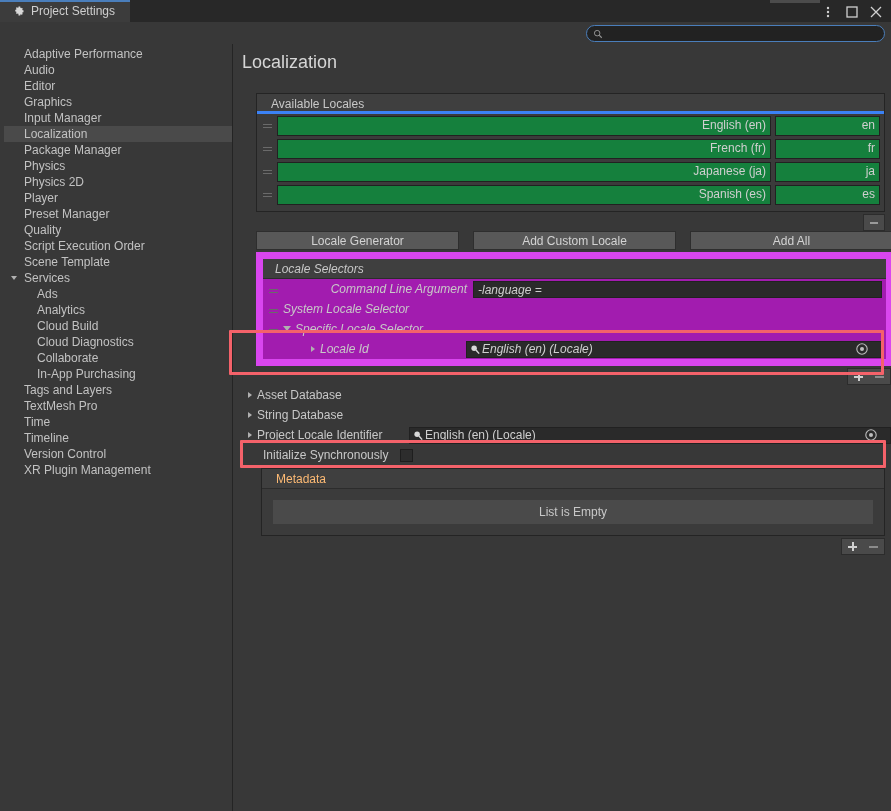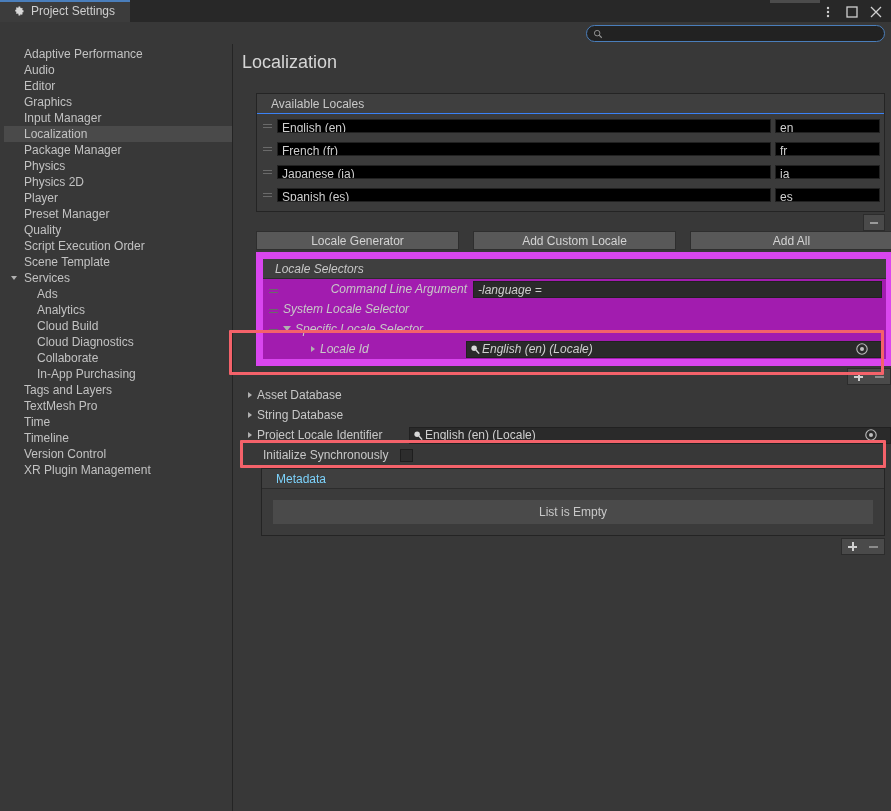--- a/index.html
+++ b/index.html
@@ -114,42 +114,42 @@
 
   
   .listbox {
     margin: 20px 10px 0 22px;
     border: 1px solid #242424;
     background: #3b3b3b;
   }
   .listbox-header {
     height: 20px; line-height: 20px;
     background: #3f3f3f;
-    border-bottom: 1px solid #3b82f6;
+    border-bottom: 3px solid #3b82f6;
     padding-left: 14px;
     font-size: 12px; color: #c8c8c8;
   }
   .listbox-body { padding: 2px 4px 3px 4px; }
   .locale-row {
     display: flex; align-items: center;
     height: 20px; margin-bottom: 3px;
   }
   .grip {
     width: 16px; flex: none;
     display: flex; flex-direction: column; gap: 2px; align-items: center;
     padding-right: 4px;
   }
   .grip i { display: block; width: 9px; height: 1px; background: #6a6a6a; }
   .fld {
-    height: 14px; line-height: 17px;
-    background: #000000;
+    height: 20px; line-height: 17px;
+    background: #15803d;
     border: 1px solid #212121;
     color: #cfcfcf; font-size: 12px;
     padding: 0 4px;
-    overflow: hidden; white-space: nowrap;
+    overflow: hidden; white-space: nowrap; text-align: right;
   }
   .fld.name { flex: 1; margin-right: 4px; }
   .fld.code { width: 105px; flex: none; }
 
   .minus-tab {
     margin: 2px 10px 0 0;
     width: 22px; height: 17px;
     background: #4a4a4a;
     border: 1px solid #2c2c2c;
     float: right;
@@ -285,21 +285,21 @@
 
   
   .metabox {
     margin: 3px 10px 0 27px;
     border: 1px solid #242424;
     background: #3b3b3b;
   }
   .meta-header {
     height: 20px; line-height: 20px;
     background: #3f3f3f; border-bottom: 1px solid #2c2c2c;
-    padding-left: 14px; font-size: 12px; color: #7dd3fc;
+    padding-left: 14px; font-size: 12px; color: #fdba74;
   }
   .meta-empty {
     height: 24px; line-height: 24px; text-align: center;
     background: #4a4a4a; margin: 11px; font-size: 12px; color: #c8c8c8;
   }
 </style>
 </head>
 <body>
 
 <div class="win">

